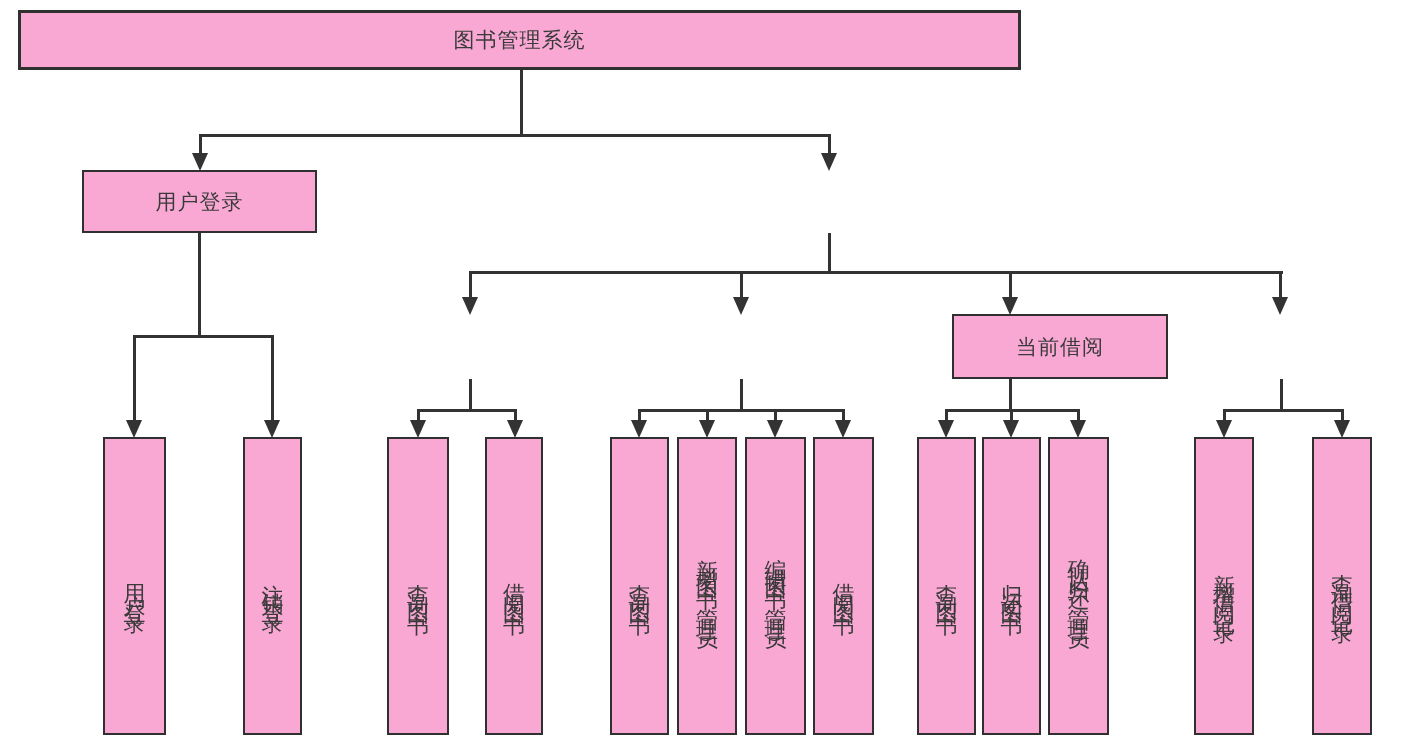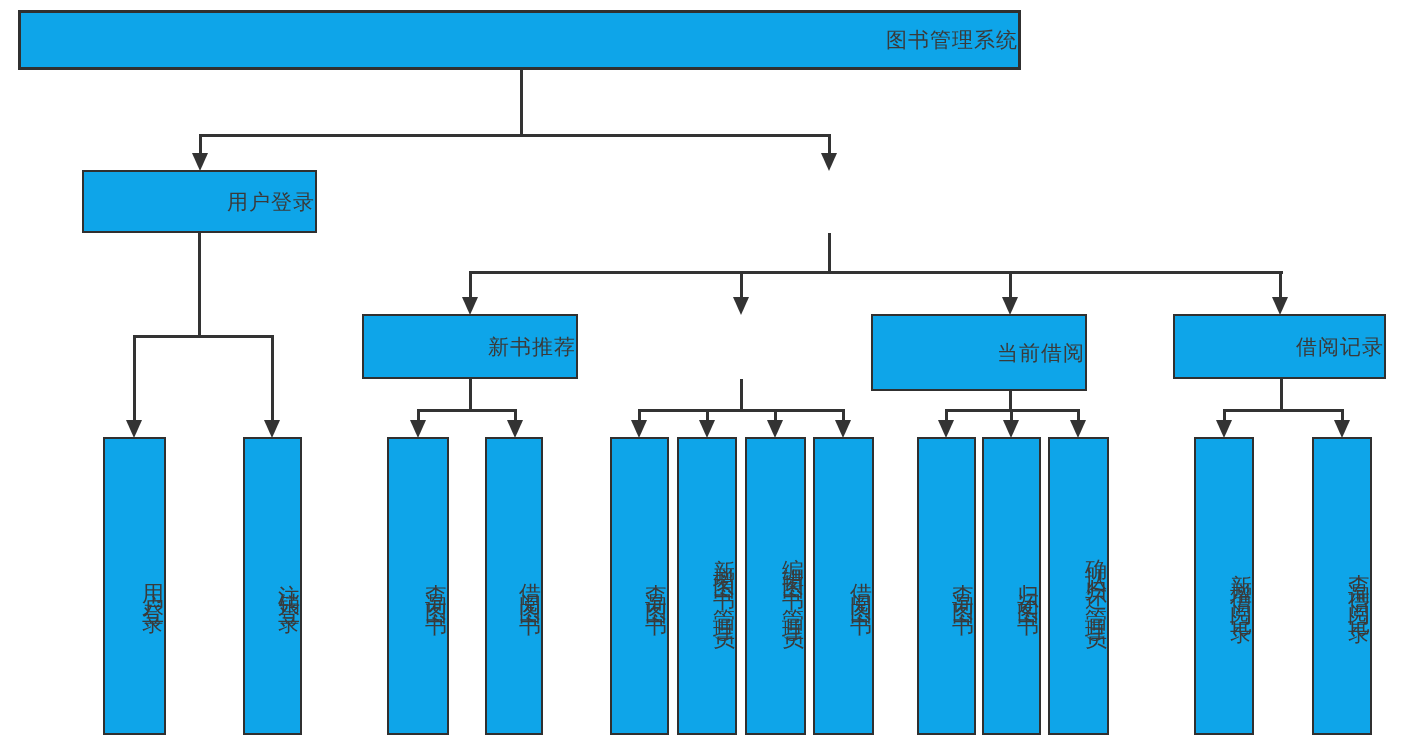--- a/index.html
+++ b/index.html
@@ -15,24 +15,24 @@
   .hl{position:absolute;height:3px;background:#333333;}
   .ah{
     position:absolute;width:0;height:0;
     border-left:8px solid transparent;
     border-right:8px solid transparent;
     border-top:18px solid #333333;
   }
   
   .bx{
     position:absolute;
-    background:#0ea5e9;
+    background:#f9a8d4;
     border:2px solid #303030;
     box-sizing:border-box;
-    display:flex;align-items:center;justify-content:flex-end;
+    display:flex;align-items:center;justify-content:center;
     color:#3a3a3a;
   }
   .lvl1{border-width:3px;}
   .htext{
     font-size:21px;letter-spacing:1px;color:#3a3a3a;white-space:nowrap;
   }
   .leaf{top:437px;height:298px;}
   .vtext{
     writing-mode:vertical-rl;
     text-orientation:mixed;
@@ -116,28 +116,22 @@
   <div class="ah" style="left:1334px;top:420px"></div>
 
   <div class="bx lvl1" style="left:18px;top:10px;width:1003px;height:60px">
     <span class="htext">图书管理系统</span>
   </div>
 
   <div class="bx" style="left:82px;top:170px;width:235px;height:63px">
     <span class="htext">用户登录</span>
   </div>
 
-  <div class="bx" style="left:362px;top:314px;width:216px;height:65px">
-    <span class="htext">新书推荐</span>
-  </div>
-  <div class="bx" style="left:871px;top:314px;width:216px;height:77px">
+  <div class="bx" style="left:952px;top:314px;width:216px;height:65px">
     <span class="htext">当前借阅</span>
-  </div>
-  <div class="bx" style="left:1173px;top:314px;width:213px;height:65px">
-    <span class="htext">借阅记录</span>
   </div>
 
   <div class="bx leaf" style="left:103px;width:63px">
     <span class="vtext">用户登录</span>
   </div>
   <div class="bx leaf" style="left:243px;width:59px">
     <span class="vtext">注销登录</span>
   </div>
 
   <div class="bx leaf" style="left:387px;width:62px">

